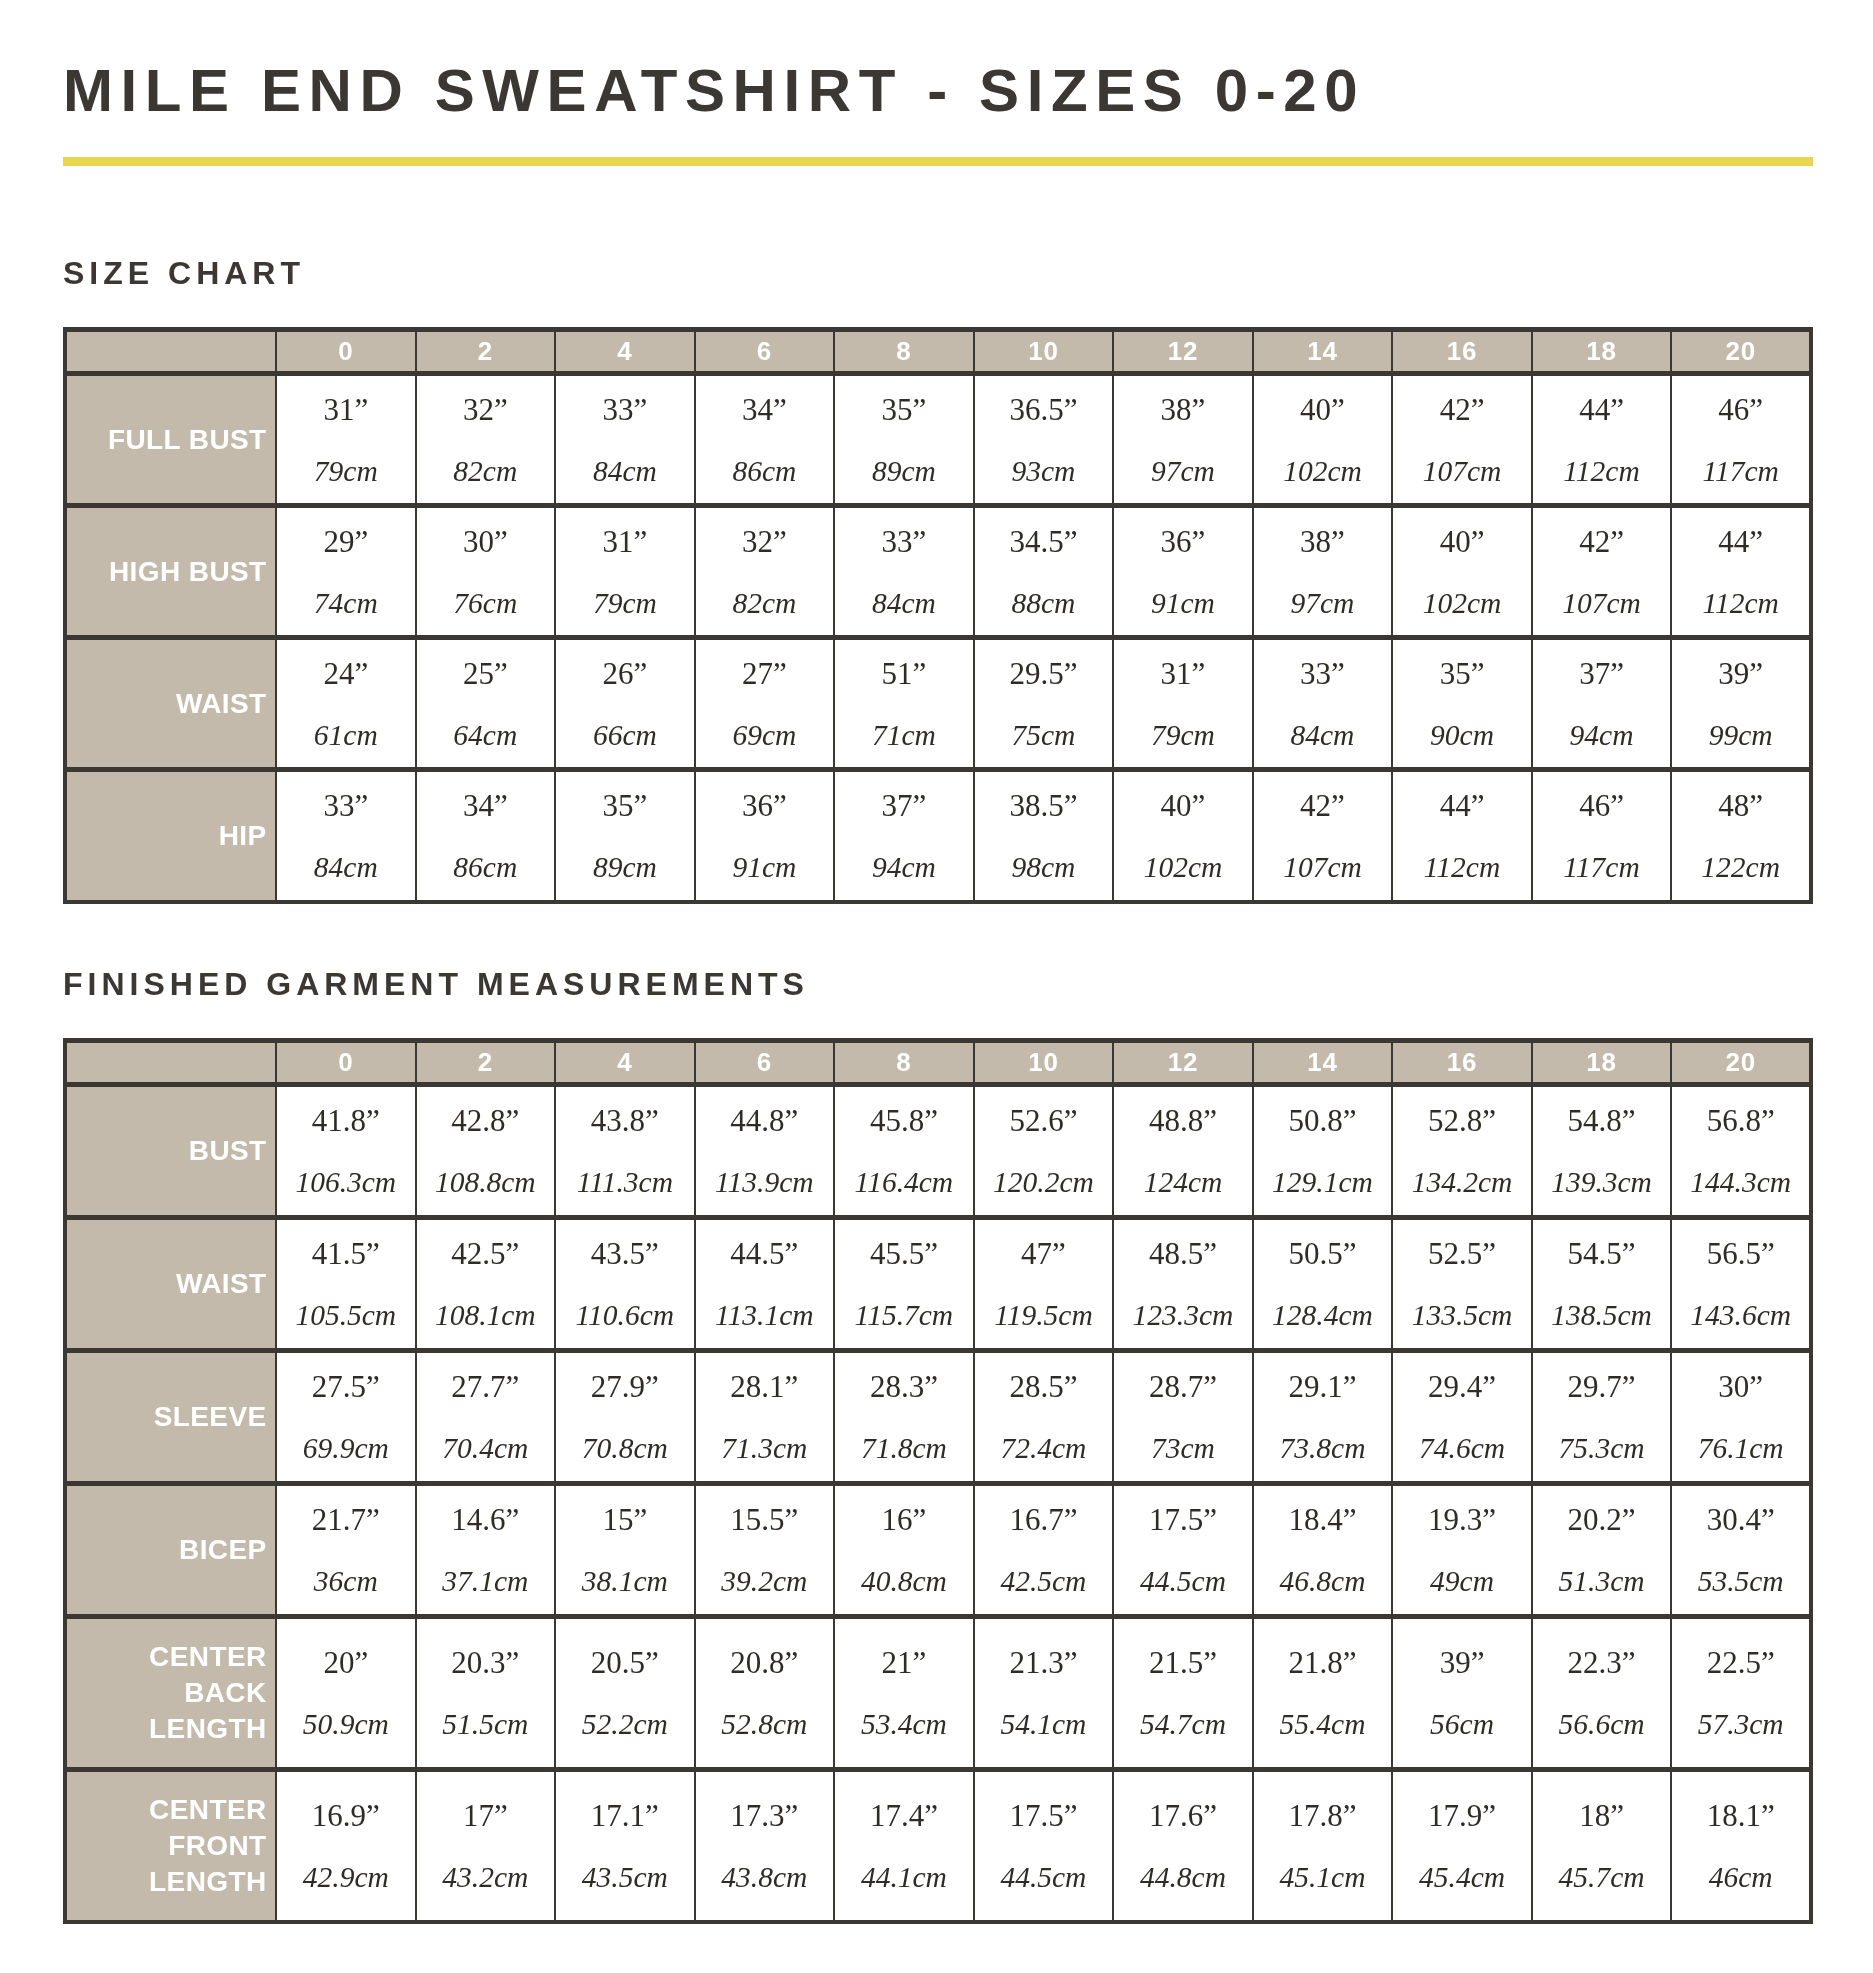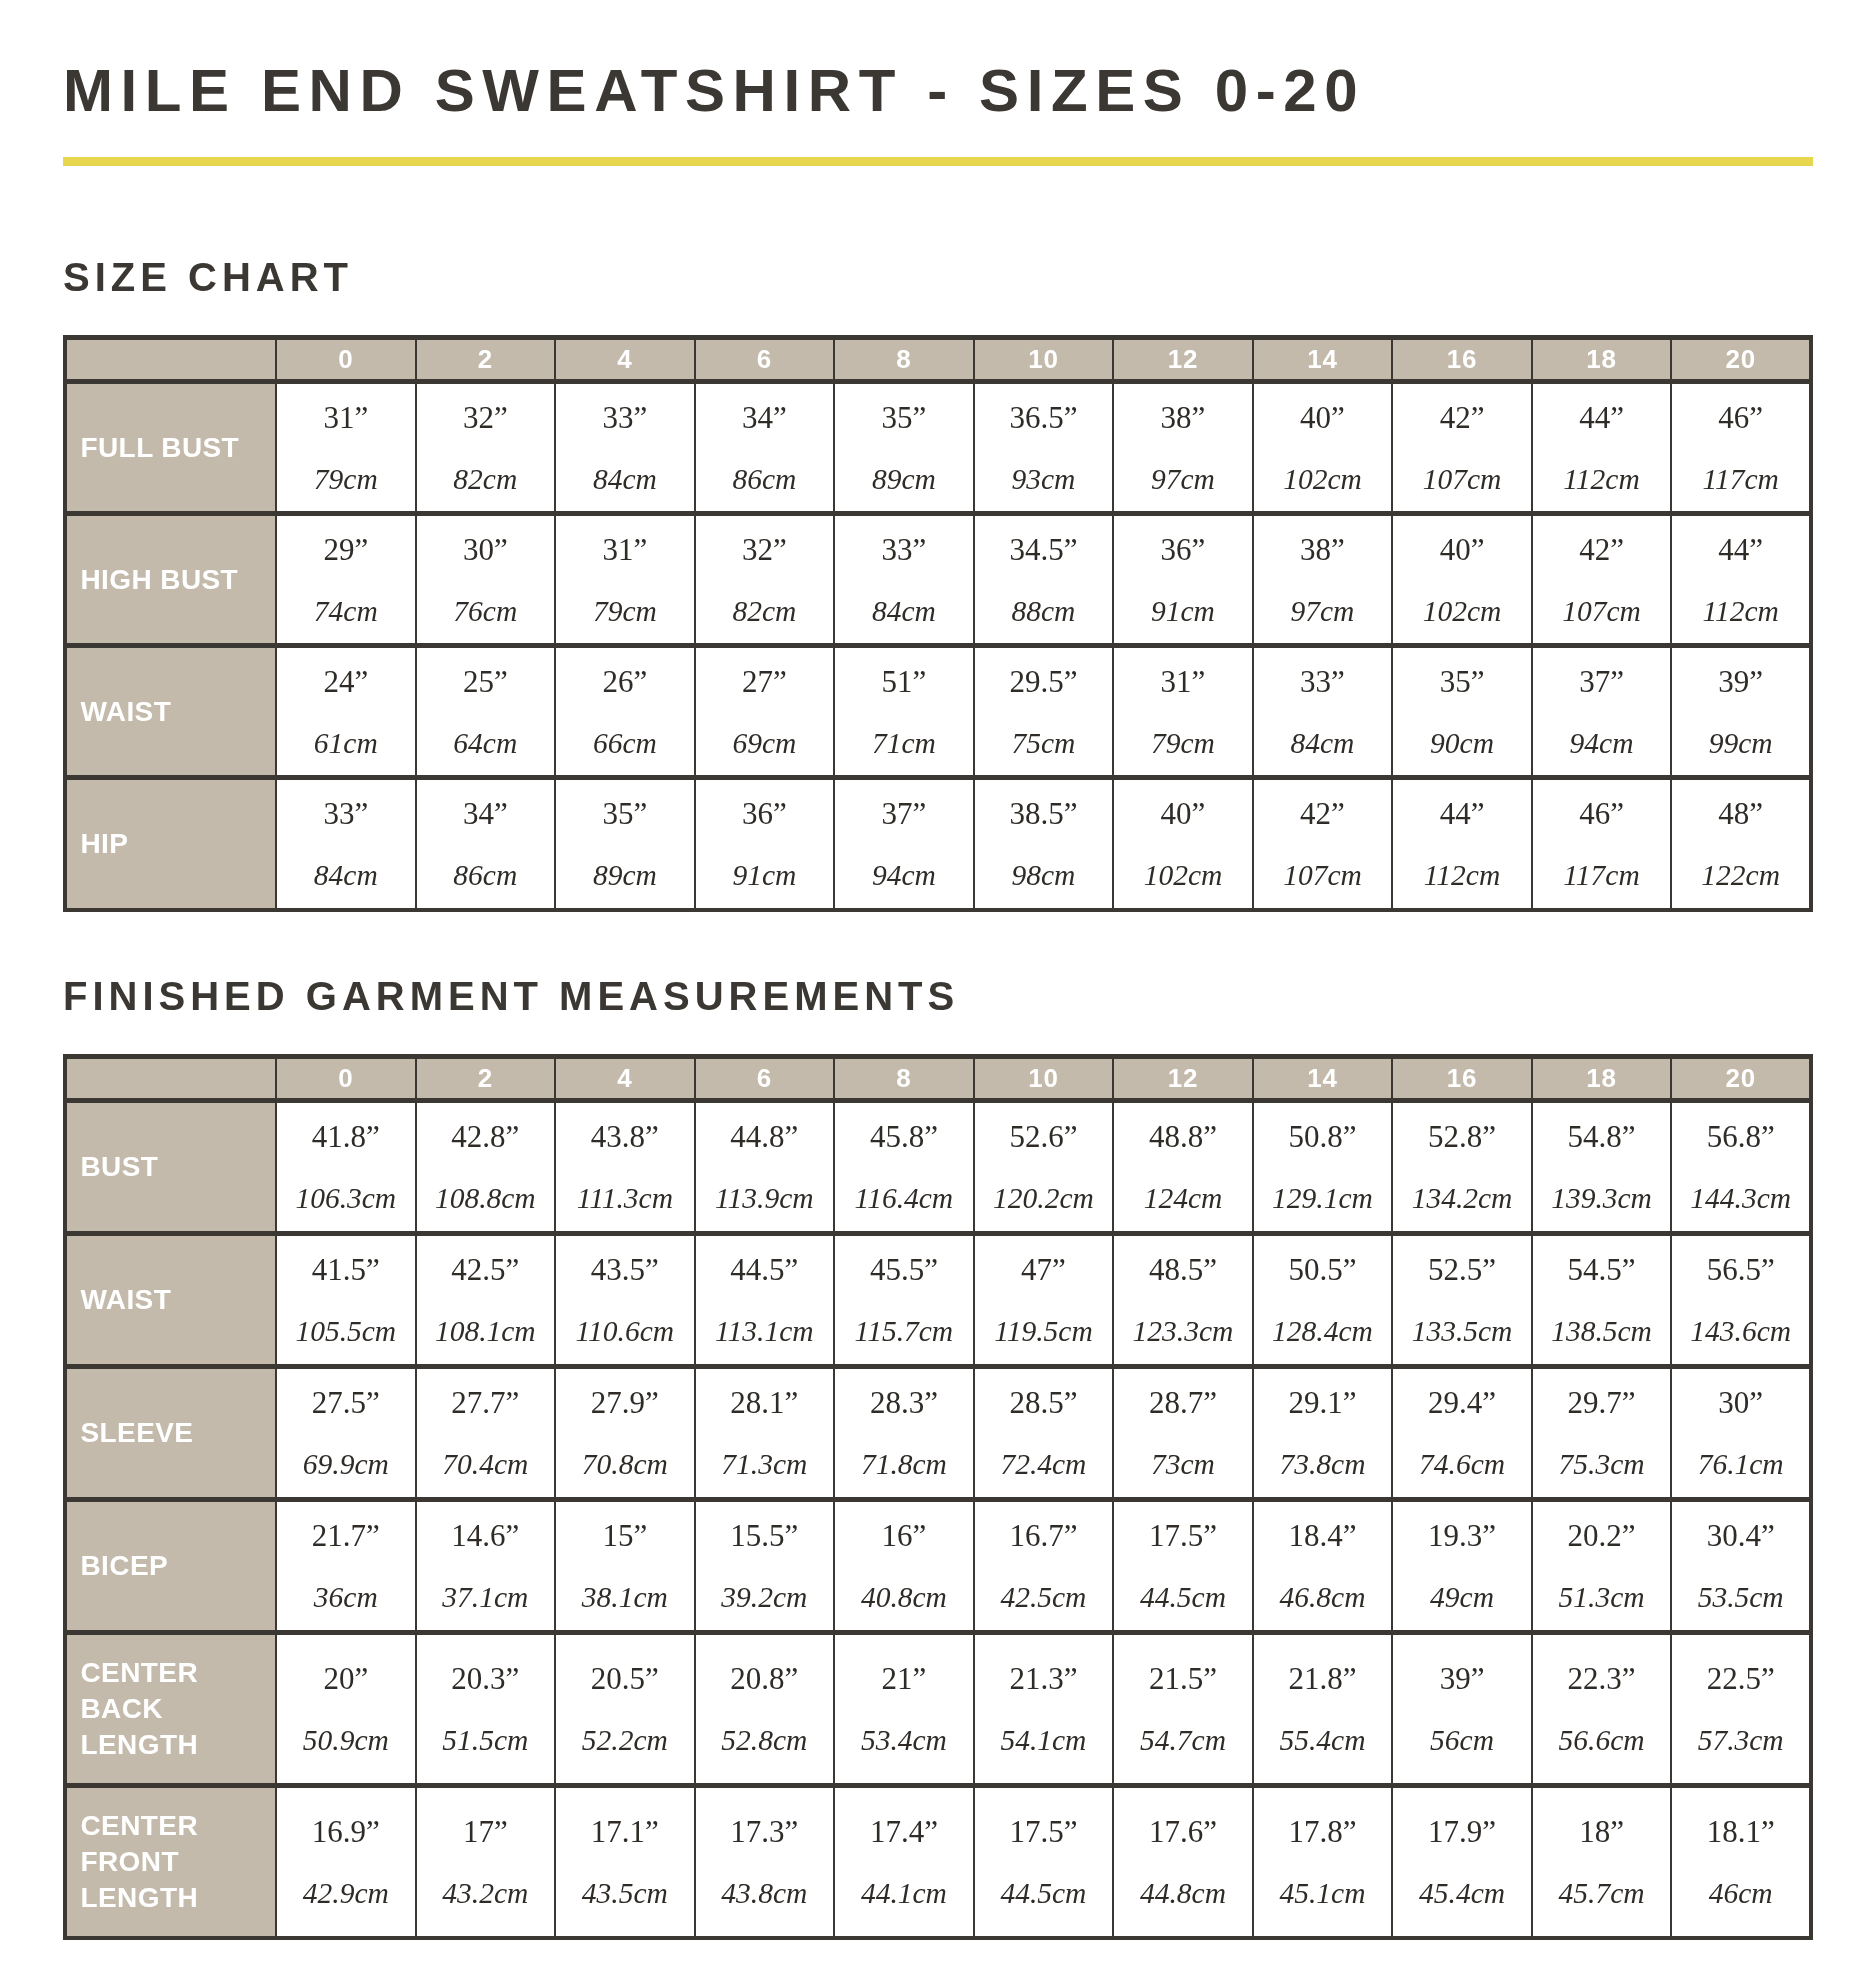--- a/index.html
+++ b/index.html
@@ -18,21 +18,21 @@
     color: #3b3733;
     margin-top: 11.8px;
   }
   .title-rule {
     height: 9.3px;
     background: #e8d64e;
     margin-top: 32px;
     width: 100%;
   }
   .section-heading {
-    font-size: 40px;
+    font-size: 32px;
     font-weight: 700;
     letter-spacing: 5px;
     color: #3b3733;
   }
   .heading-1 { margin-top: 89px; }
   .heading-2 { margin-top: 62px; }
   table {
     border-collapse: collapse;
     width: 100%;
     margin-top: 35px;
@@ -49,21 +49,21 @@
     height: 44px;
     text-align: center;
     letter-spacing: 0.8px;
   }
   th.corner { width: 211px; }
   tbody th.rowlabel {
     background: #c3baab;
     color: #ffffff;
     font-size: 28px;
     font-weight: 700;
-    text-align: left;
+    text-align: right;
     vertical-align: middle;
     padding: 8.4px 8.4px 8.4px 13.5px;
     line-height: 1.28;
     letter-spacing: 0.4px;
   }
   tbody td {
     background: #ffffff;
     text-align: center;
     vertical-align: middle;
     padding: 15px 1.7px;

